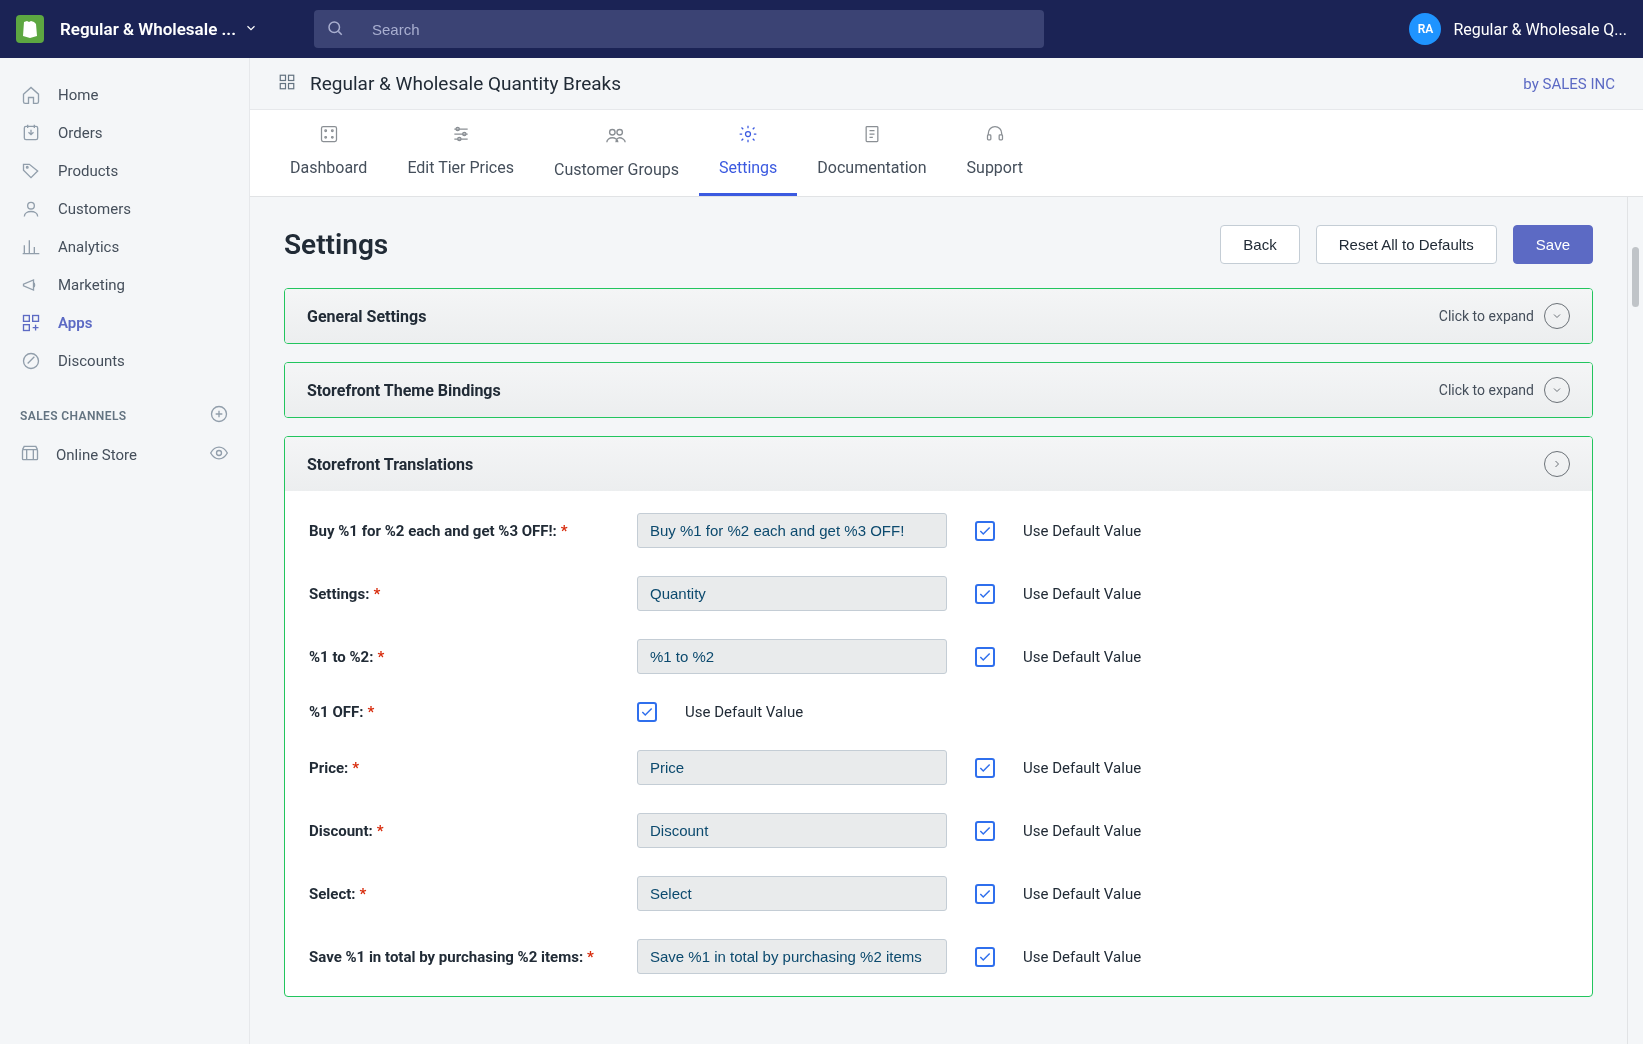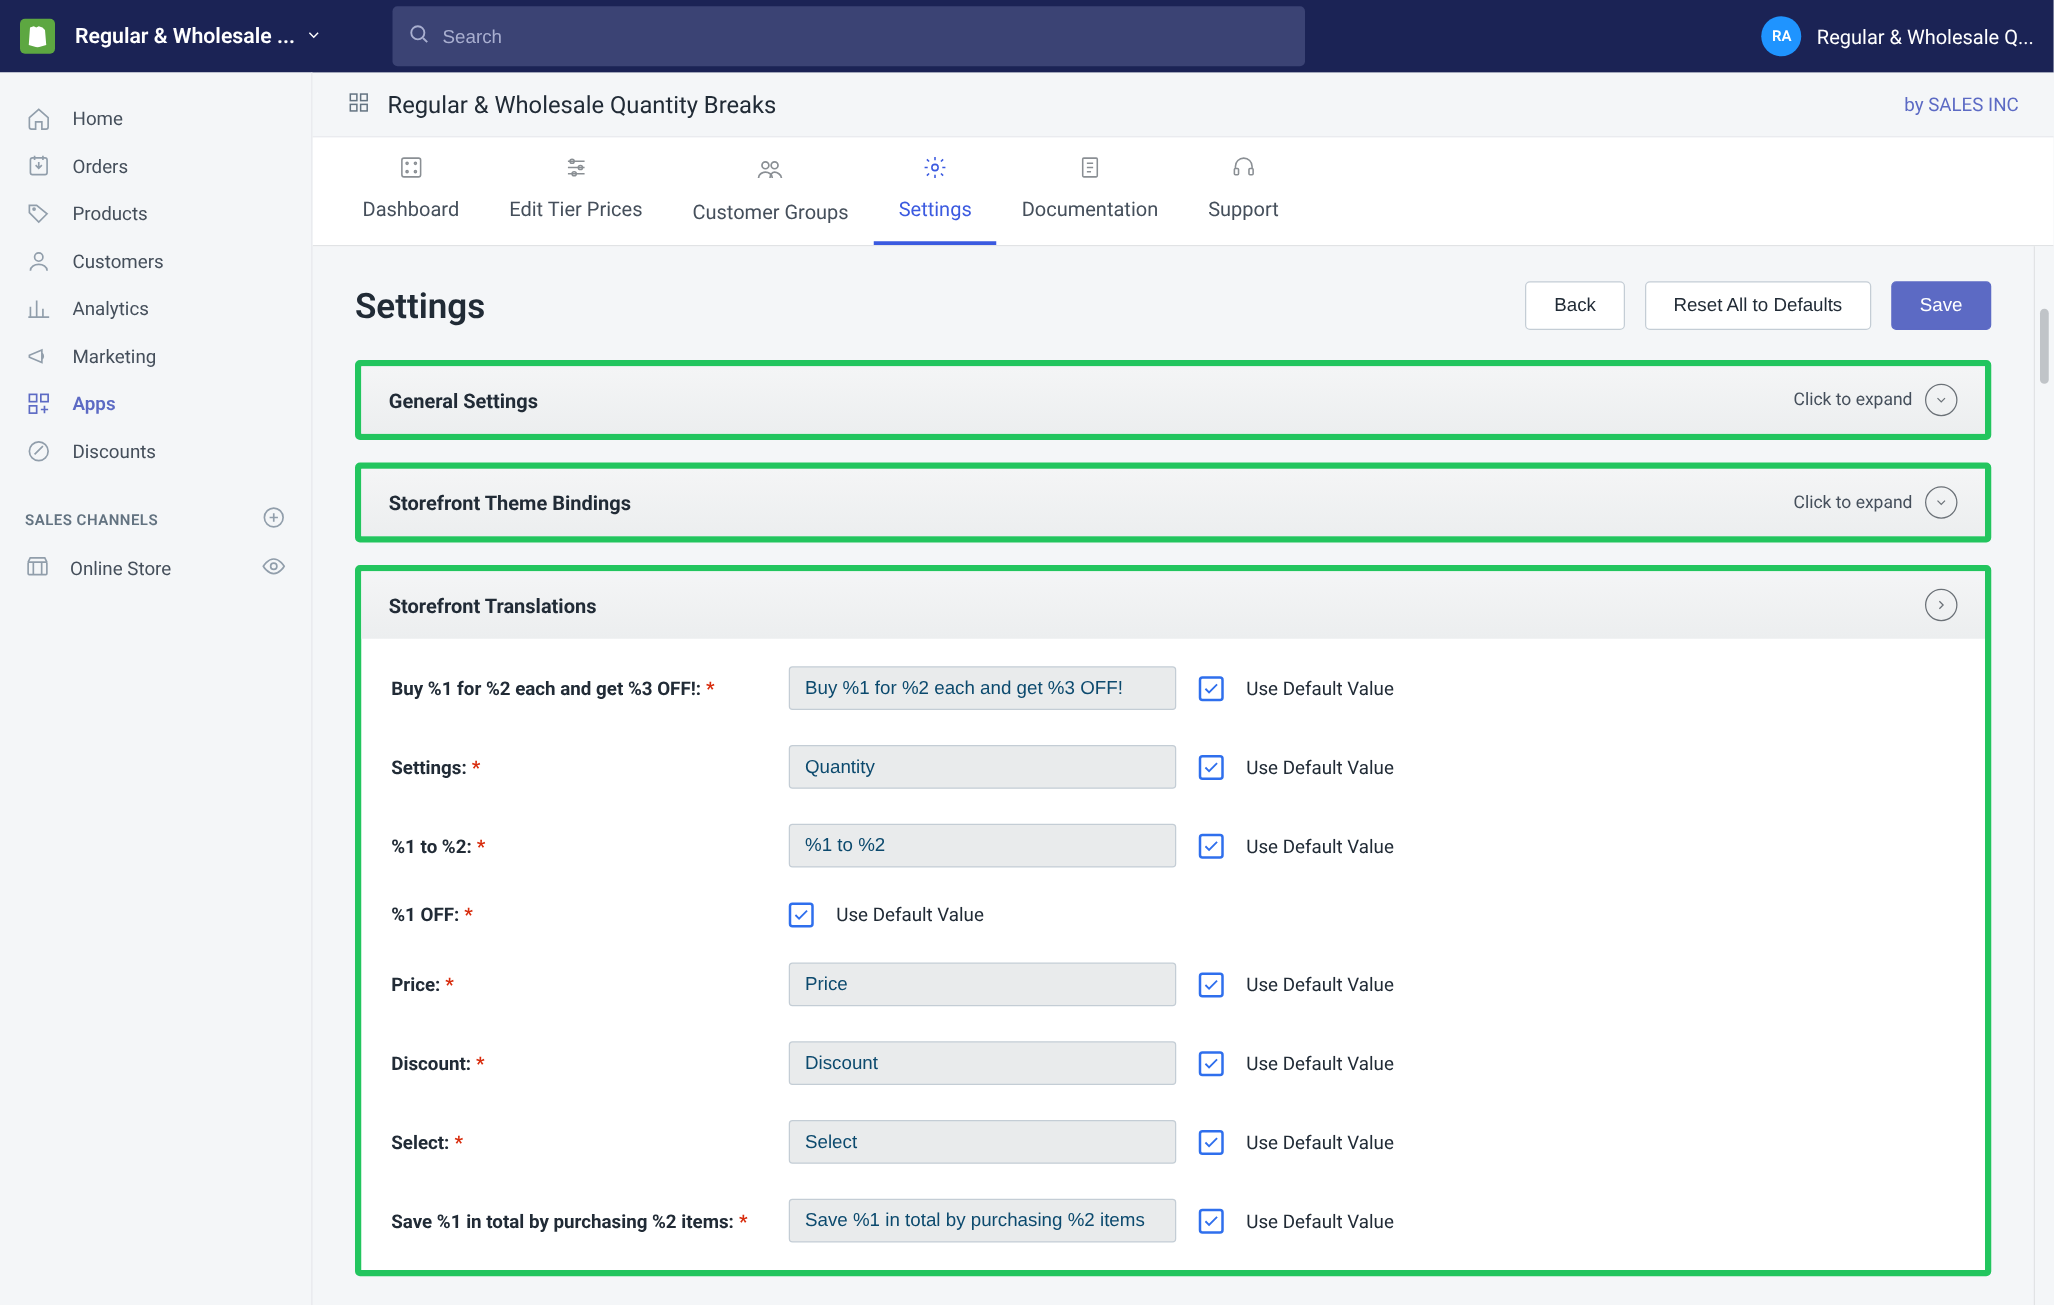--- a/index.html
+++ b/index.html
@@ -3,21 +3,21 @@
 <meta charset="utf-8">
 <style>
   * { box-sizing: border-box; margin: 0; padding: 0; }
   body { font-family: -apple-system, BlinkMacSystemFont, "Segoe UI", Roboto, sans-serif; font-size: 14px; color: #212b36; background: #f4f6f8; width:1643px; height:1044px; overflow:hidden; }
   
   .topbar { height: 58px; background: #1b2355; display:flex; align-items:center; padding: 0 16px; gap:16px; color:#fff; }
   .topbar .logo { width:28px; height:28px; background:#5da741; border-radius:4px; position:relative; display:flex; align-items:center; justify-content:center;}
   .topbar .logo svg{fill:#fff;}
   .topbar .store-name { font-weight:600; font-size:17px; flex:0 0 auto; display:flex; align-items:center; gap:8px;}
   .topbar .store-name .chev {font-size:12px;}
-  .topbar .search { flex:0 0 730px; margin-left:40px; height:48px; background:#3b4374; border-radius:4px; display:flex; align-items:center; padding:0 12px; gap:10px; color:#a9afd0;}
+  .topbar .search { flex:0 0 730px; margin-left:40px; height:38px; background:#3b4374; border-radius:4px; display:flex; align-items:center; padding:0 12px; gap:28px; color:#a9afd0;}
   .topbar .search input{ background:transparent; border:none; outline:none; color:#fff; font-size:15px; flex:1;}
   .topbar .search input::placeholder{color:#a9afd0;}
   .topbar .spacer{flex:1;}
   .topbar .user{display:flex; align-items:center; gap:12px;}
   .topbar .avatar{width:32px;height:32px;border-radius:50%;background:#1f94ff;color:#fff;display:flex;align-items:center;justify-content:center;font-size:12px;font-weight:600;}
   .topbar .user .name{font-size:16px;}
 
   .shell{display:flex; height:calc(100% - 58px);}
   .sidebar{width:250px; background:#f4f6f8; border-right:1px solid #e6e8eb; padding:18px 0;}
   .sidebar .nav-item{display:flex;align-items:center;gap:16px;padding:8px 20px;color:#454f5b;cursor:pointer;font-size:15px;}
@@ -47,28 +47,28 @@
   .content{flex:1;padding:28px 34px;overflow:auto;}
   .right-scroll{width:16px;border-left:1px solid #e1e3e5;background:#f4f6f8; position:relative;}
   .right-scroll .thumb{position:absolute;top:50px;left:4px;width:7px;height:60px;background:#c0c4c8;border-radius:4px;}
 
   .page-head{display:flex;align-items:center;justify-content:space-between;margin-bottom:24px;}
   .page-head h1{font-size:28px;font-weight:600;}
   .page-head .actions{display:flex;gap:16px;}
   .btn{padding:10px 22px;border-radius:4px;border:1px solid #c4cdd5;background:#fff;font-size:15px;cursor:pointer;color:#212b36;}
   .btn.primary{background:#5c6ac4;border-color:#5c6ac4;color:#fff;}
 
-  .panel{border:5px solid #22c55e;border-radius:4px;margin-bottom:18px;background:#fff;overflow:hidden;}
+  .panel{border:1px solid #22c55e;border-radius:4px;margin-bottom:18px;background:#fff;overflow:hidden;}
   .panel-head{display:flex;align-items:center;justify-content:space-between;padding:14px 22px;background:linear-gradient(#f4f5f6,#eceeef);cursor:pointer;}
   .panel-head .ptitle{font-weight:700;font-size:16px;}
   .panel-head .expand{display:flex;align-items:center;gap:10px;color:#454f5b;font-size:14px;}
   .panel-head .circ{width:26px;height:26px;border:1.5px solid #6b7177;border-radius:50%;display:flex;align-items:center;justify-content:center;}
   .panel-body{padding:8px 6px;}
 
-  .field-row{display:flex;align-items:center;padding:14px 18px;gap:18px;}
+  .field-row{display:flex;align-items:center;padding:14px 18px;gap:28px;}
   .field-row .label{width:300px;font-weight:700;font-size:15px;}
   .field-row .label .ast{color:#d82c0d;margin-left:4px;font-weight:700;}
   .field-row input.text{width:310px;padding:8px 12px;border:1px solid #c4cdd5;border-radius:3px;background:#e9ebec;color:#0c4a6e;font-size:15px;}
   .field-row .cb{width:20px;height:20px;border:2px solid #2f6fed;border-radius:3px;display:flex;align-items:center;justify-content:center;cursor:pointer;}
   .field-row .cb svg{stroke:#2f6fed;stroke-width:2.5;fill:none;}
   .field-row .cb-label{font-size:15px;}
 </style>
 </head>
 <body>
 

